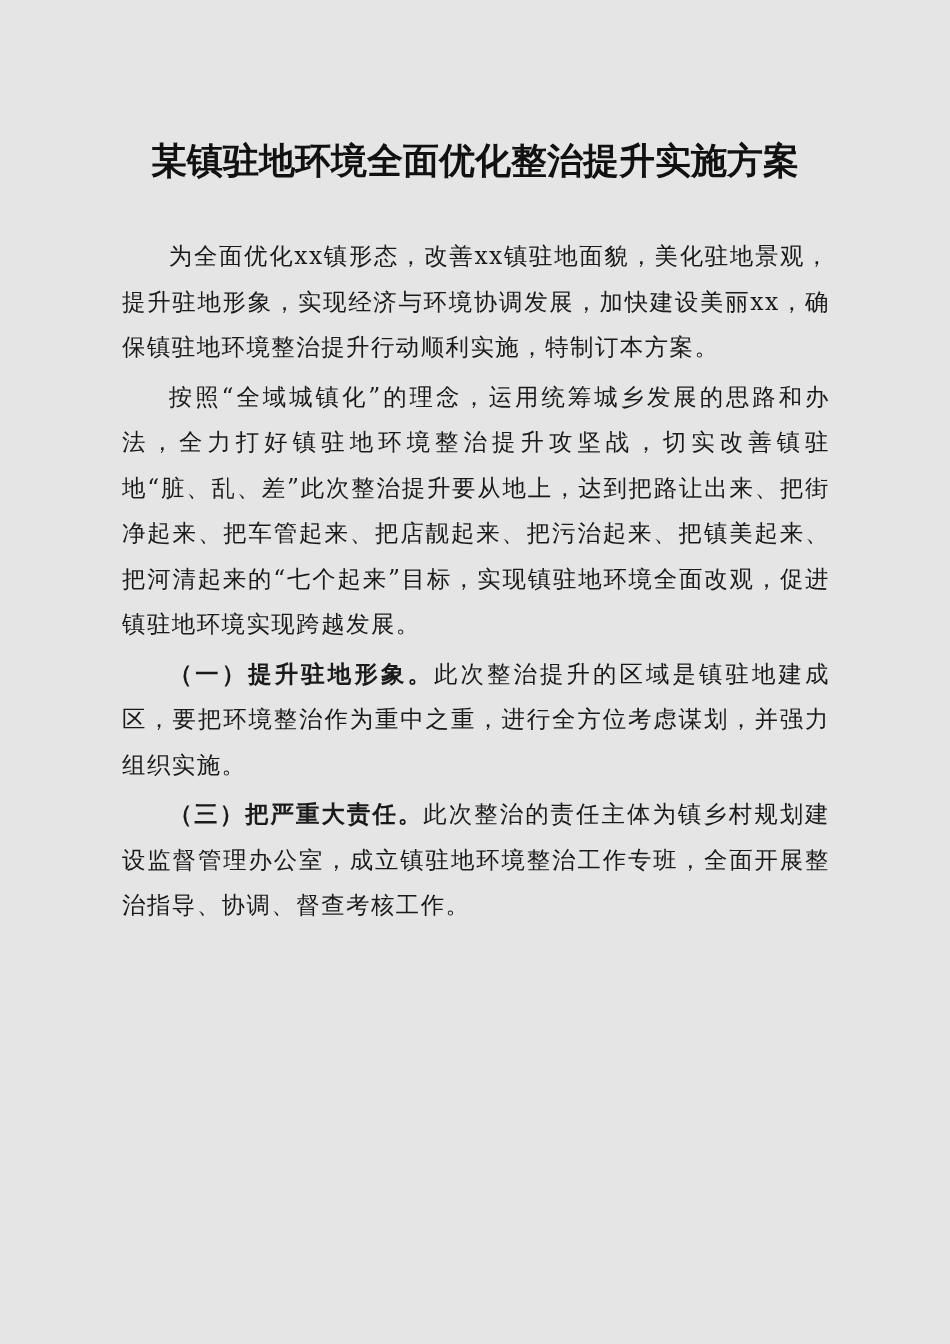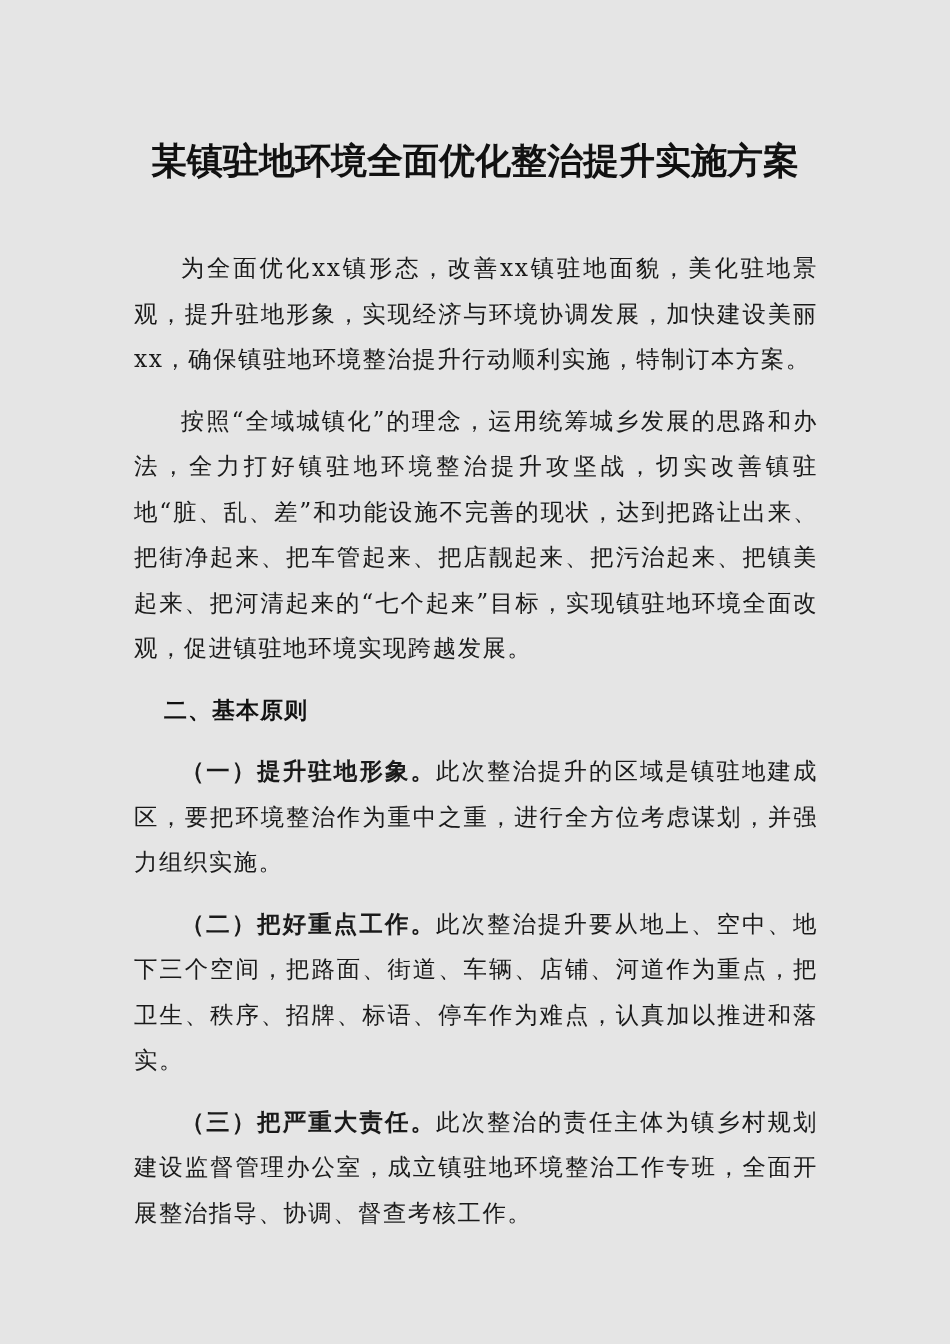--- a/index.html
+++ b/index.html
@@ -10,36 +10,34 @@
     font-family: "DejaVu Serif", "Liberation Serif", serif;
     font-size: 36px; font-weight: bold; color: #111; letter-spacing: 0px;
     line-height: 48px;
   }
   .body {
     position: absolute; left: 118px; top: 230px; width: 716px;
     font-family: "DejaVu Serif", "Liberation Serif", serif;
     font-size: 23.4px; color: #1a1a1a; line-height: 45.5px;
     text-align: justify; letter-spacing: 1.5px;
   }
-  .body p { margin: 16px; text-indent: 2em; }
+  .body p { margin: 4px; text-indent: 2em; }
   .body h2 {
     margin: 0; text-indent: 2em; font-family: "DejaVu Sans", "Liberation Sans", sans-serif;
     font-size: 23px; font-weight: bold; line-height: 45.5px; color: #111; letter-spacing: 1px;
   }
   .lead { font-weight: bold; font-family: "DejaVu Serif", "Liberation Serif", serif; }
 </style>
 </head>
 <body>
 
 <div class="page">
   <div class="title">某镇驻地环境全面优化整治提升实施方案</div>
 
   <div class="body">
     <p>为全面优化xx镇形态，改善xx镇驻地面貌，美化驻地景观，提升驻地形象，实现经济与环境协调发展，加快建设美丽xx，确保镇驻地环境整治提升行动顺利实施，特制订本方案。</p>
 
-    <p>按照“全域城镇化”的理念，运用统筹城乡发展的思路和办法，全力打好镇驻地环境整治提升攻坚战，切实改善镇驻地“脏、乱、差”和功能设施不完善的现状，达到把路让出来、把街净起来、把车管起来、把店靓起来、把污治起来、把镇美起来、把河清起来的“七个起来”目标，实现镇驻地环境全面改观，促进镇驻地环境实现跨越发展。</p>
+    <p>按照“全域城镇化”的理念，运用统筹城乡发展的思路和办法，全力打好镇驻地环境整治提升攻坚战，切实改善镇驻地“脏、乱、差”此次整治提升要从地上，达到把路让出来、把街净起来、把车管起来、把店靓起来、把污治起来、把镇美起来、把河清起来的“七个起来”目标，实现镇驻地环境全面改观，促进镇驻地环境实现跨越发展。</p>
 
-    <h2>二、基本原则</h2>
     <p><span class="lead">（一）提升驻地形象。</span><span>此次整治提升的区域是镇驻地建成区，要把环境整治作为重中之重，进行全方位考虑谋划，并强力组织实施。</span></p>
-    <p><span class="lead">（二）把好重点工作。</span><span>此次整治提升要从地上、空中、地下三个空间，把路面、街道、车辆、店铺、河道作为重点，把卫生、秩序、招牌、标语、停车作为难点，认真加以推进和落实。</span></p>
     <p><span class="lead">（三）把严重大责任。</span><span>此次整治的责任主体为镇乡村规划建设监督管理办公室，成立镇驻地环境整治工作专班，全面开展整治指导、协调、督查考核工作。</span></p>
   </div>
 </div>
 
 </body></html>

